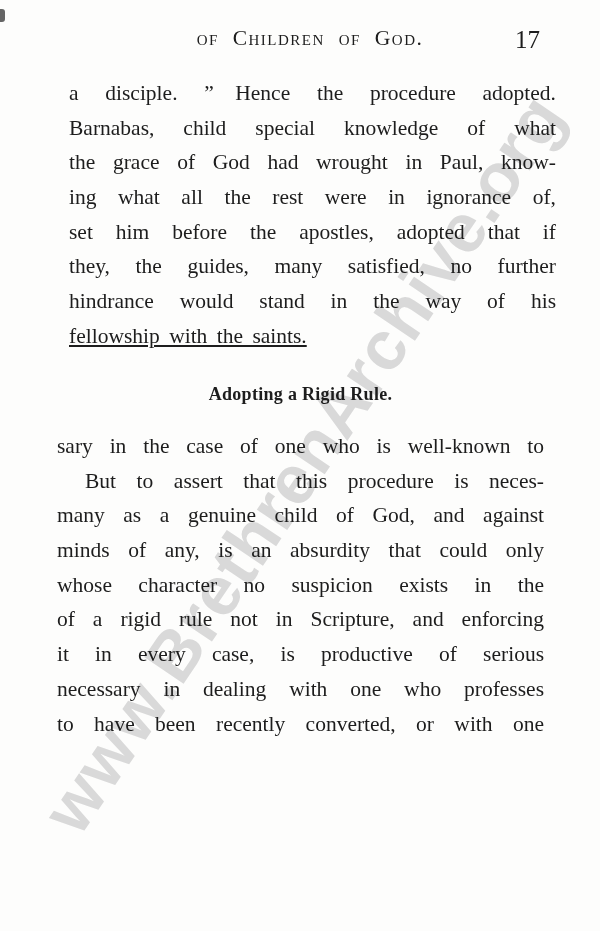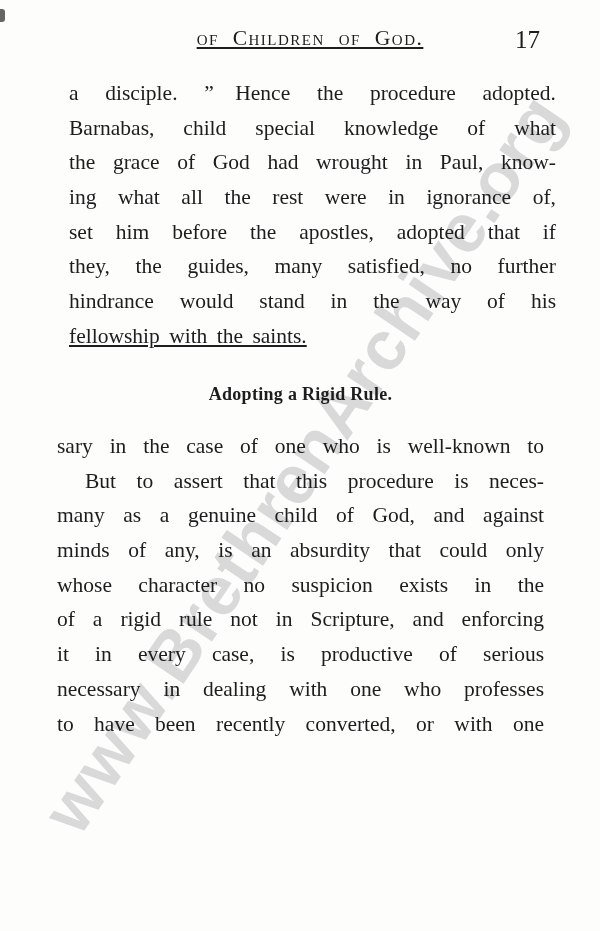--- a/index.html
+++ b/index.html
@@ -30,21 +30,20 @@
     z-index:0;
     user-select:none;
     white-space:nowrap;
   }
 
   .running-header {
     position:absolute;
     top:26px; left:57px; right:57px;
     height:30px;
     z-index:1;
-    text-decoration:underline;
   }
   .running-title {
     text-align:center;
     font-size:21.5px;
     font-variant:small-caps;
     letter-spacing:1.5px;
     word-spacing:7px;
     transform:translateX(10px);
   }
   .page-number {

